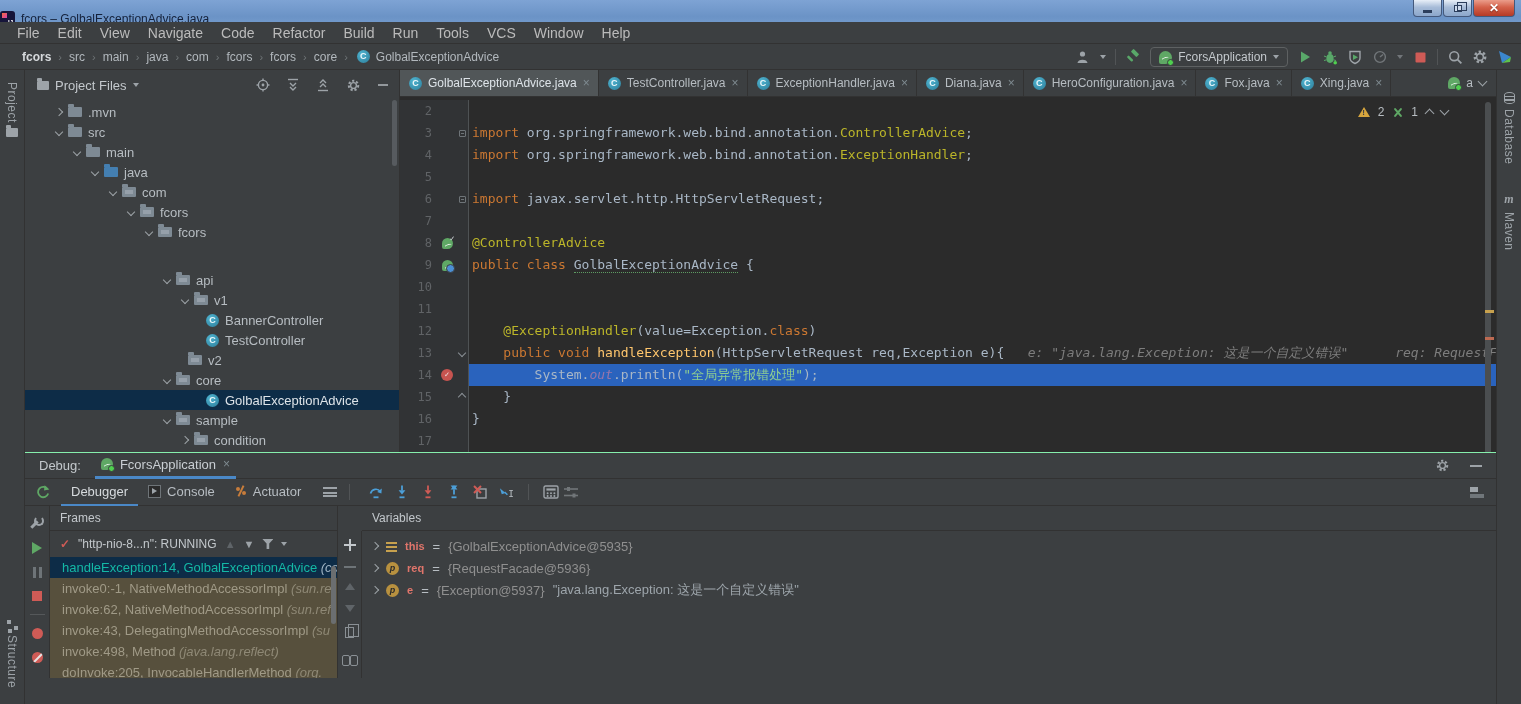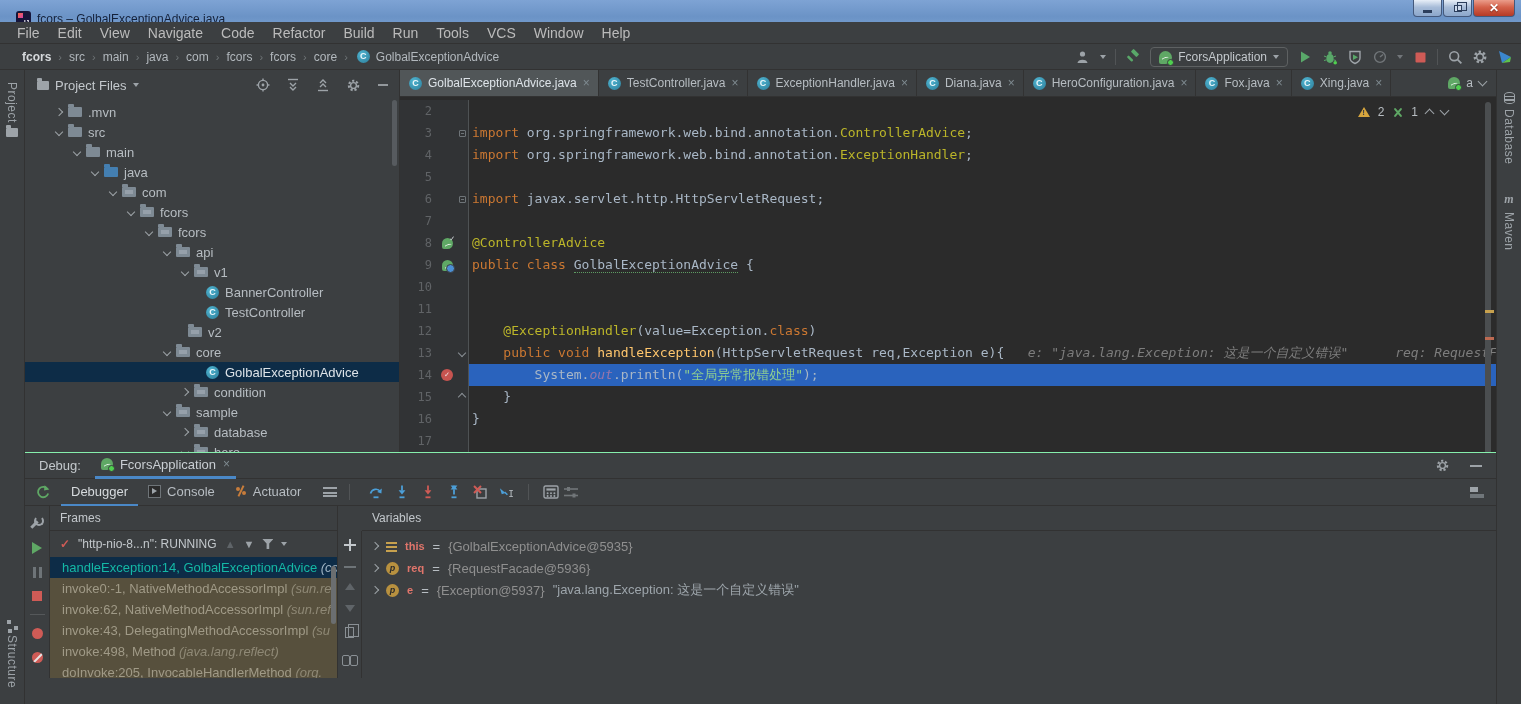--- a/index.html
+++ b/index.html
@@ -3,21 +3,21 @@
 <meta charset="utf-8">
 <style>
   * { margin:0; padding:0; box-sizing:border-box; }
   html,body { background:#222; }
   body { font-family:"Liberation Sans", sans-serif; }
   .app { position:relative; width:1521px; height:704px; background:#3c3f41; overflow:hidden; font-size:13px; color:#bbbbbb; }
 
   
   .titlebar { position:absolute; left:0; top:0; width:1521px; height:37px;
     background:linear-gradient(180deg,#7ea3d4 0%,#6b93c6 45%,#7fa6d6 100%);
-    display:flex; align-items:center; padding-left:16px;text-align:right; }
+    display:flex; align-items:center; padding-left:0;text-align:right; }
   .app-icon { width:15px; height:15px; border-radius:3px; background:#16153a;
     position:relative; margin-right:6px; flex:none; }
   .app-icon::before { content:""; position:absolute; left:2px; top:2px; width:5px; height:5px; background:linear-gradient(135deg,#f86c3d,#d13fae); }
   .app-icon::after { content:"IJ"; position:absolute; right:2px; bottom:1px; color:#fff; font-size:6px; font-weight:bold; }
   .title-text { font-size:12px; color:#14213a; }
   .win-controls { position:absolute; right:6px; top:0; display:flex; }
   .win-btn { height:17px; border:1px solid #44597c; border-top:none; border-radius:0 0 4px 4px;
     background:linear-gradient(180deg,#e8eff8,#a7bcd8 45%,#8ca7cb); display:flex; align-items:center; justify-content:center; margin-left:1px; }
   .win-btn.min,.win-btn.restore { width:29px; }
   .win-btn.close { width:42px; background:linear-gradient(180deg,#eb9d8b,#d4614a 45%,#b53a26); }
@@ -463,21 +463,21 @@
           <span class="folder pkg"></span>
           <span class="tree-label">fcors</span>
         </div>
         <div class="tree-row" style="padding-left: 115px;">
           <span class="arrow-slot">
             <span class="chev down"></span>
           </span>
           <span class="folder pkg"></span>
           <span class="tree-label">fcors</span>
         </div>
-        <div class="tree-row" style="padding-left: 133px;">
+        <div class="tree-row" style="padding-left: 133px; margin-top: 28px;">
           <span class="arrow-slot">
             <span class="chev down"></span>
           </span>
           <span class="folder pkg"></span>
           <span class="tree-label">api</span>
         </div>
         <div class="tree-row" style="padding-left: 151px;">
           <span class="arrow-slot">
             <span class="chev down"></span>
           </span>
@@ -504,33 +504,33 @@
             <span class="chev down"></span>
           </span>
           <span class="folder pkg"></span>
           <span class="tree-label">core</span>
         </div>
         <div class="tree-row selected" style="padding-left: 169px;">
           <span class="arrow-slot none"></span>
           <span class="cicon">C</span>
           <span class="tree-label">GolbalExceptionAdvice</span>
         </div>
+        <div class="tree-row" style="padding-left: 133px;">
+          <span class="arrow-slot">
+            <span class="chev down"></span>
+          </span>
+          <span class="folder pkg"></span>
+          <span class="tree-label">sample</span>
+        </div>
         <div class="tree-row" style="padding-left: 151px;">
           <span class="arrow-slot">
             <span class="chev right"></span>
           </span>
           <span class="folder pkg"></span>
           <span class="tree-label">condition</span>
-        </div>
-        <div class="tree-row" style="padding-left: 133px;">
-          <span class="arrow-slot">
-            <span class="chev down"></span>
-          </span>
-          <span class="folder pkg"></span>
-          <span class="tree-label">sample</span>
         </div>
         <div class="tree-row" style="padding-left: 151px;">
           <span class="arrow-slot">
             <span class="chev right"></span>
           </span>
           <span class="folder pkg"></span>
           <span class="tree-label">database</span>
         </div>
         <div class="tree-row" style="padding-left: 151px;">
           <span class="arrow-slot">

